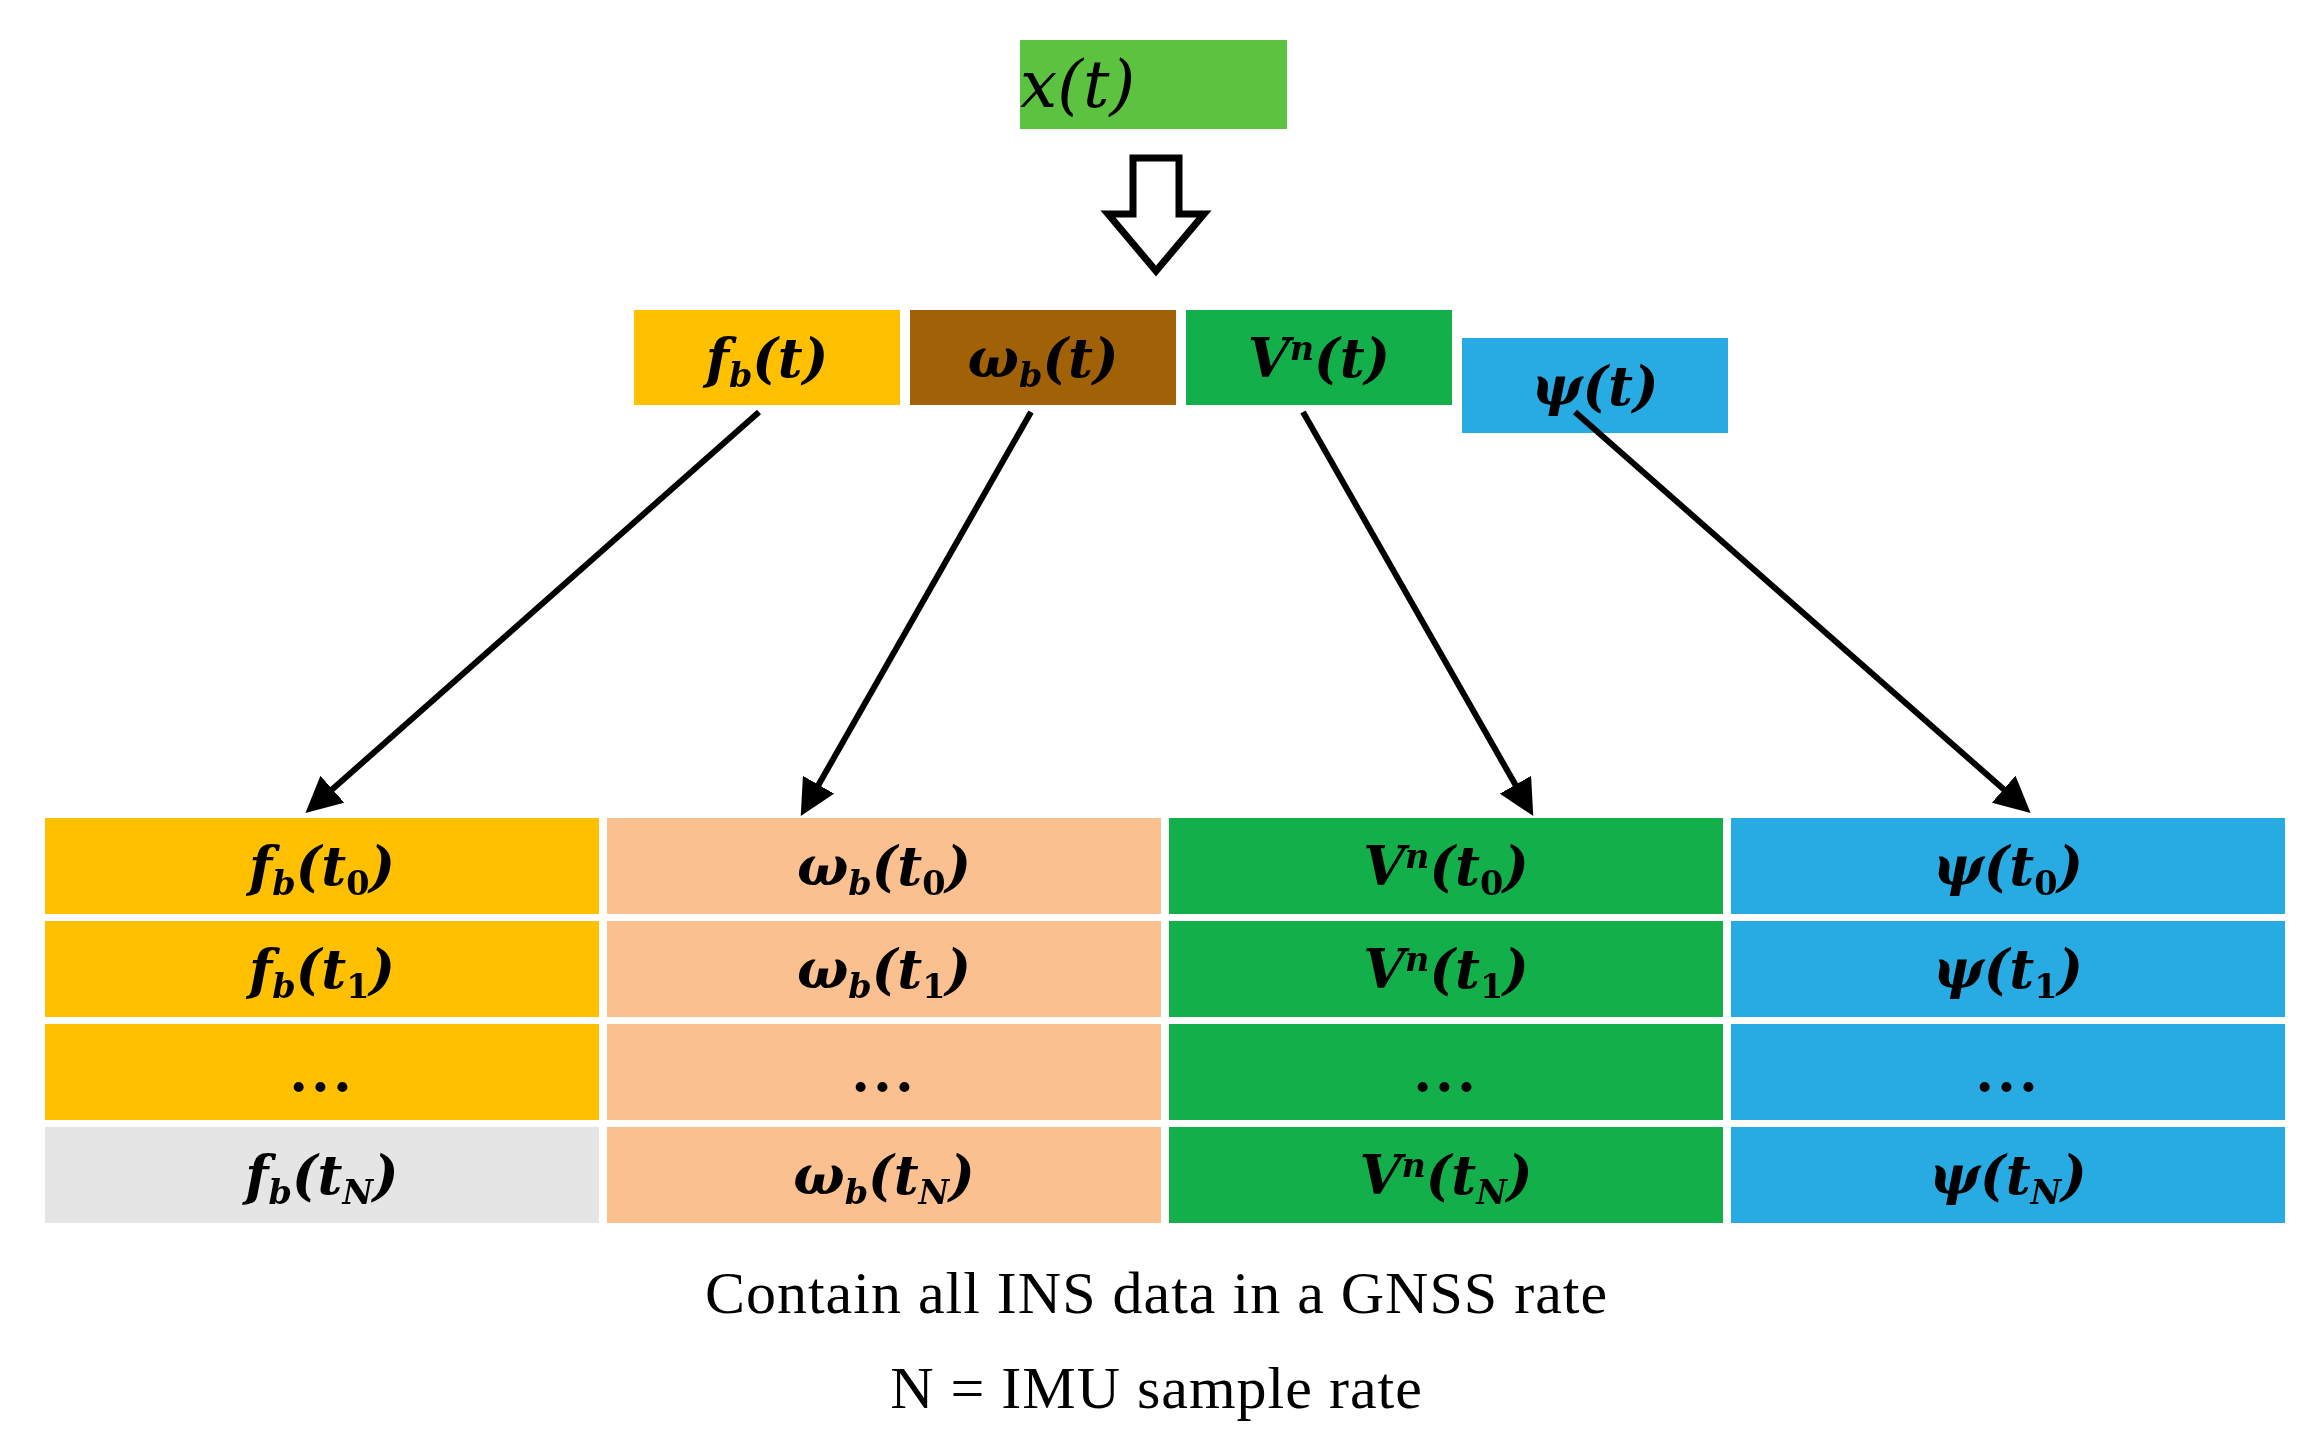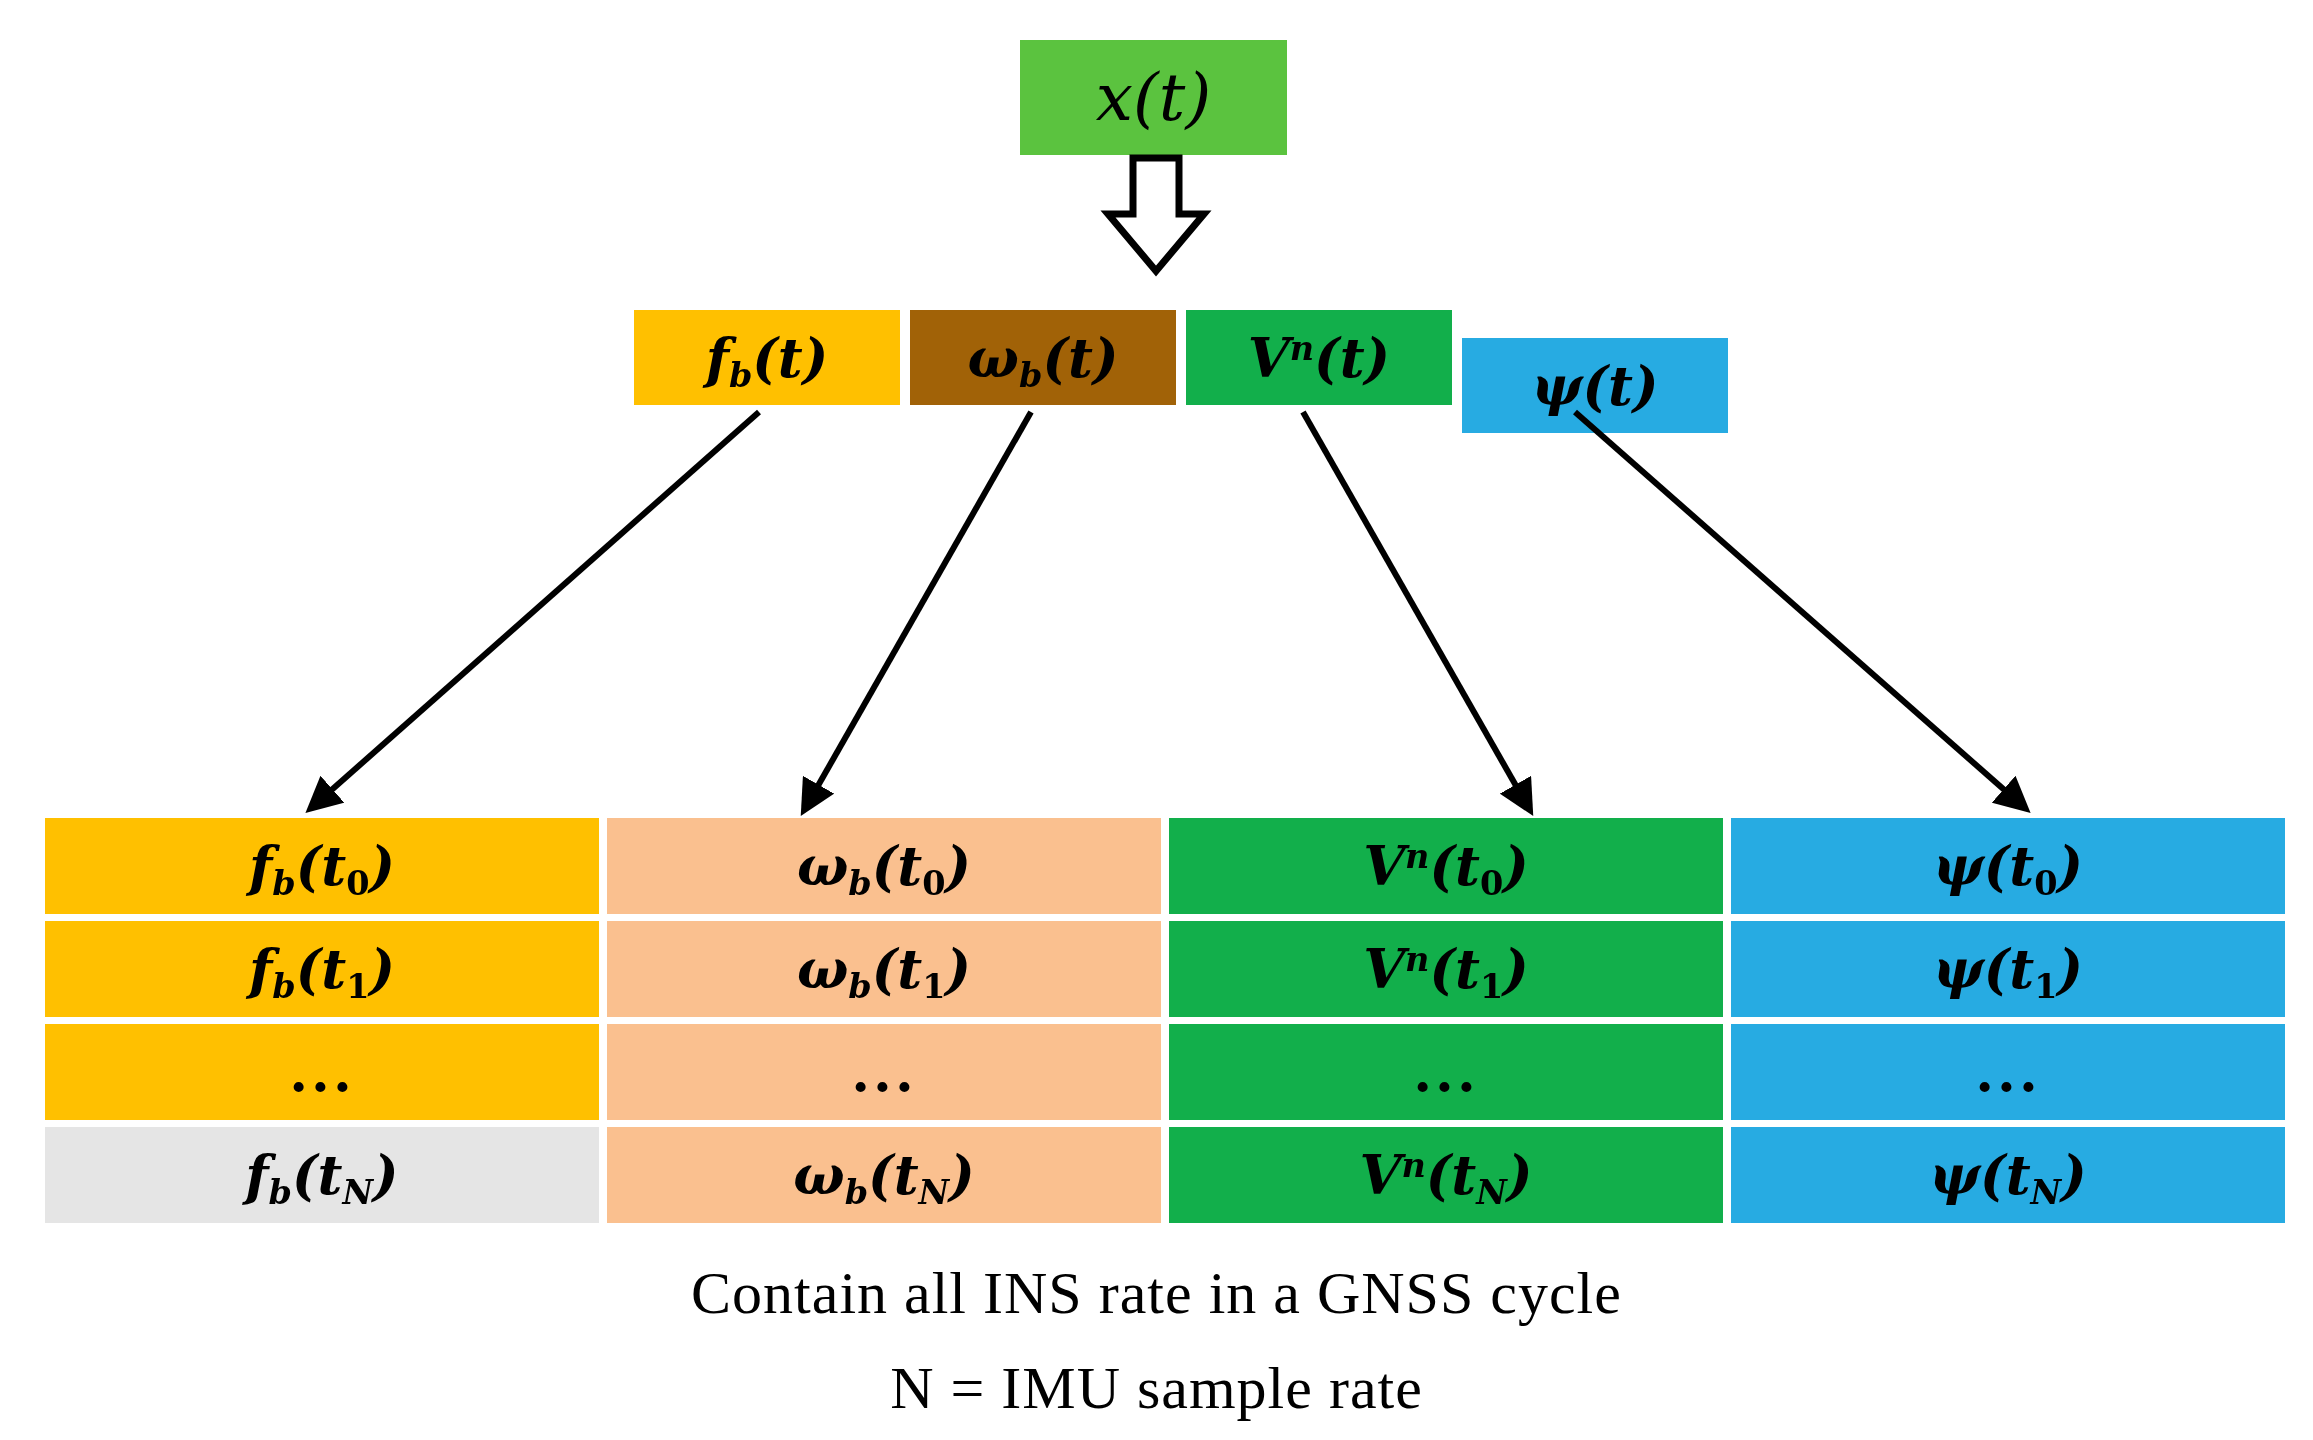--- a/index.html
+++ b/index.html
@@ -15,24 +15,24 @@
     overflow: hidden;
     font-family: "DejaVu Serif", serif;
   }
 
   
   .root-box {
     position: absolute;
     left: 1020px;
     top: 40px;
     width: 267px;
-    height: 115px;
+    height: 89px;
     display: flex;
     align-items: center;
-    justify-content: center;
+    justify-content: flex-start;
   }
   .root-box .math {
     font-size: 66px;
     font-style: italic;
     font-weight: normal;
     color: #000;
   }
 
   
   .block-arrow {
@@ -214,17 +214,17 @@
       </div>
       <div class="ins-cell" style="background: rgb(18, 175, 75);">
         <span class="math"><i>V</i><sup><i>n</i></sup>(<i>t</i><sub><i>N</i></sub>)</span>
       </div>
       <div class="ins-cell" style="background: rgb(39, 171, 226);">
         <span class="math"><i>ψ</i>(<i>t</i><sub><i>N</i></sub>)</span>
       </div>
     </div>
 
   <div class="caption">
-    <div class="cap-line">Contain all INS rate in a GNSS cycle</div>
+    <div class="cap-line">Contain all INS data in a GNSS rate</div>
     <div class="cap-line">N = IMU sample rate</div>
   </div>
 
 </div>
 
 </body></html>

